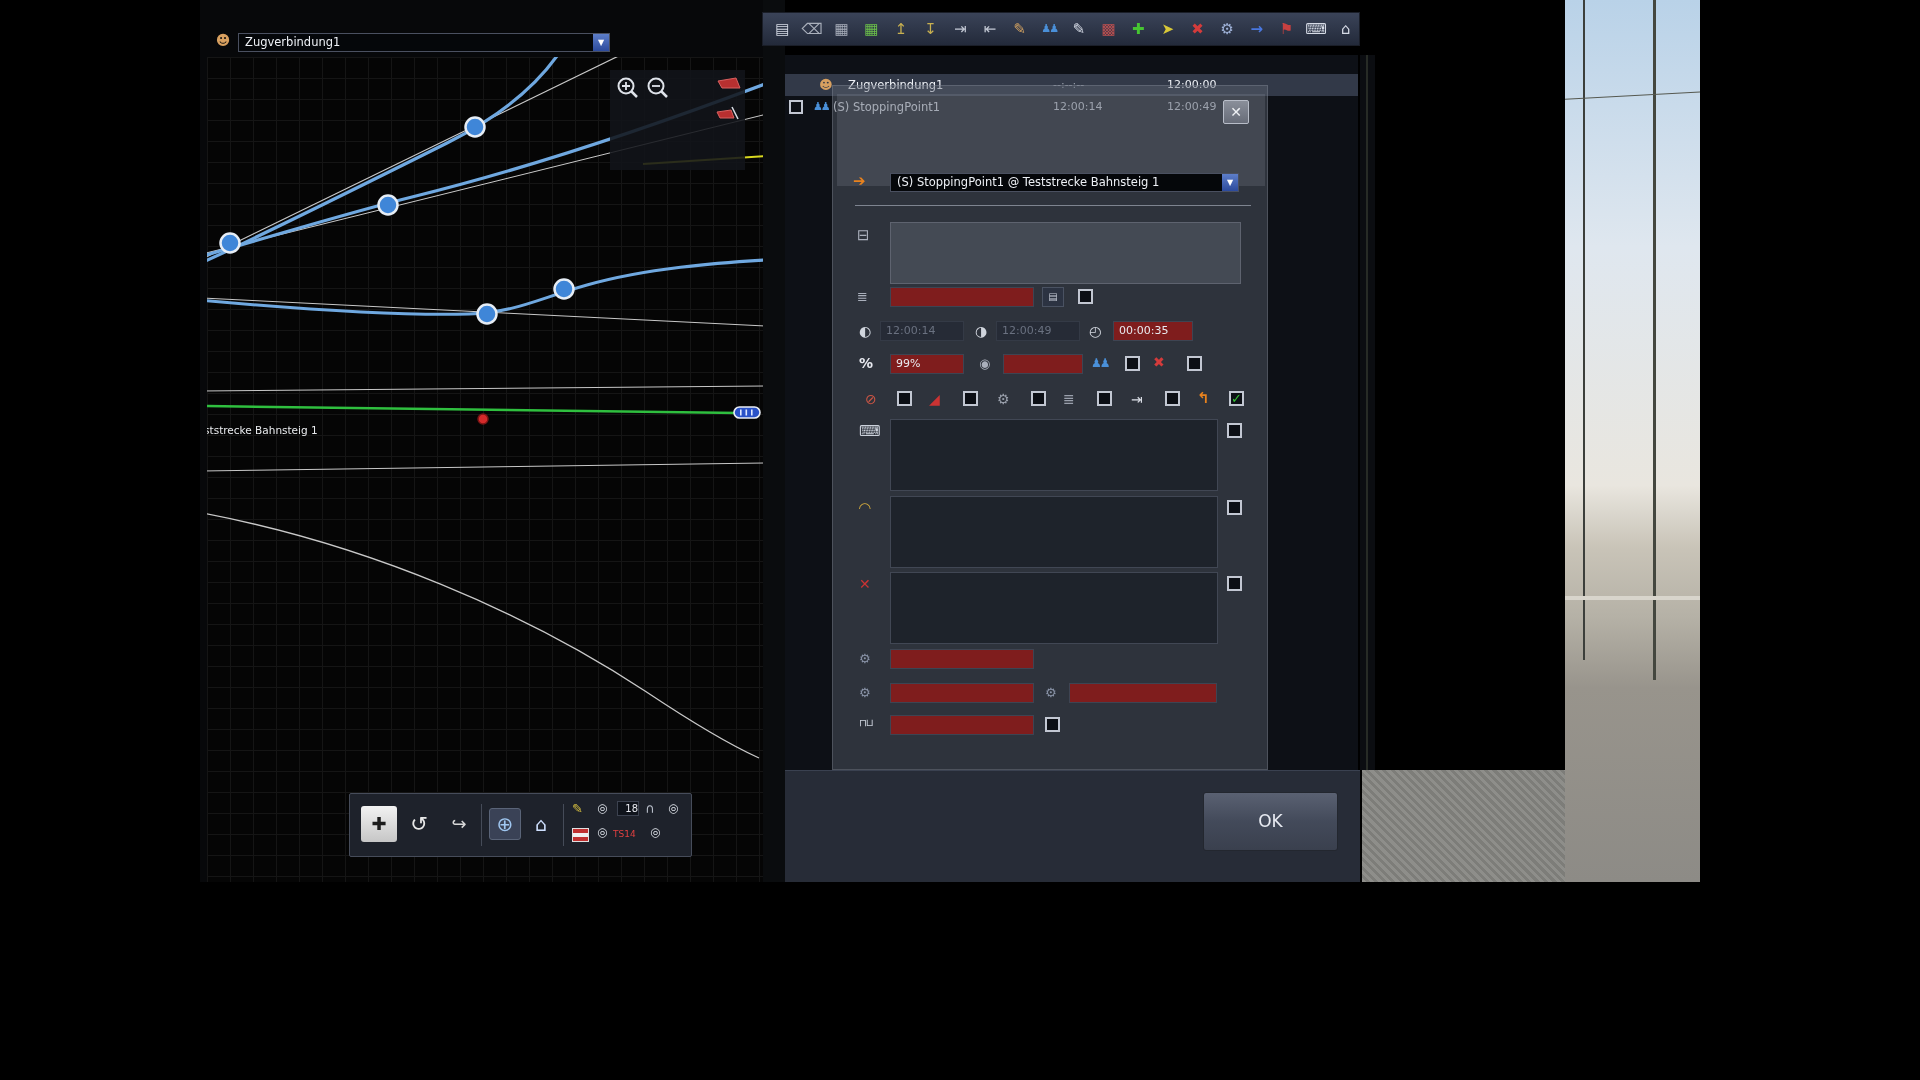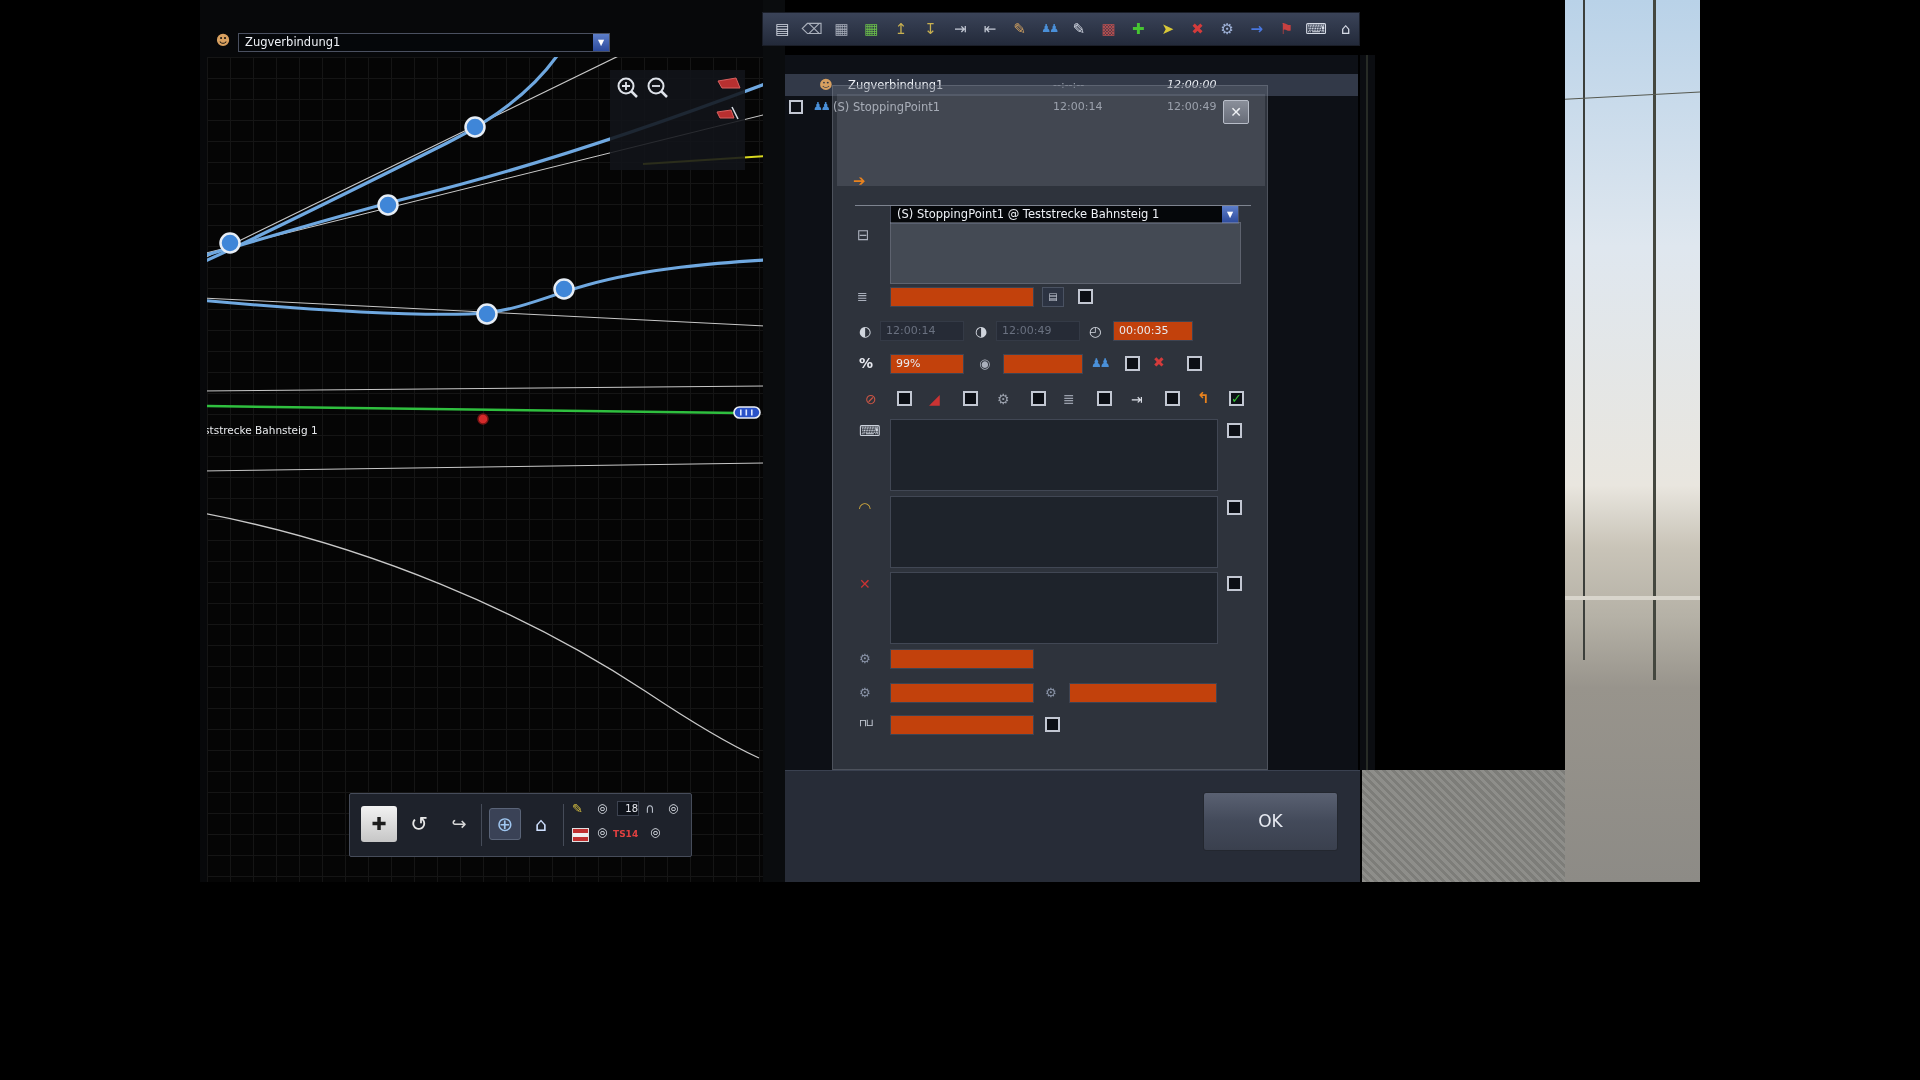--- a/index.html
+++ b/index.html
@@ -2,21 +2,21 @@
 <html><head>
 <meta charset="utf-8">
 <style>
   html,body{margin:0;padding:0;background:#000;}
   #root{position:relative;width:1920px;height:1080px;background:#000;overflow:hidden;
         font-family:"DejaVu Sans","Liberation Sans",sans-serif;color:#e8eaf0;}
   .abs{position:absolute;}
   .ico{position:absolute;text-align:center;line-height:1;}
   .cb{position:absolute;width:15px;height:15px;background:#0c0f15;border:2px solid #c2c7d2;box-sizing:border-box;text-align:center;}
   .cb span{display:block;font-size:13px;font-weight:bold;line-height:11px;color:#35c435;}
-  .inp{position:absolute;height:20px;background:#c2410c;border:1px solid #3e4452;color:#e8eaf0;
+  .inp{position:absolute;height:20px;background:#7f1d1d;border:1px solid #3e4452;color:#e8eaf0;
        font-size:11px;line-height:18px;padding:0 5px;box-sizing:border-box;overflow:hidden;white-space:nowrap;}
   .inp.dis{background:#262b36;color:#6a7180;border-color:#343a46;}
   .ta{position:absolute;background:rgba(18,22,30,0.55);border:1px solid rgba(95,102,118,0.55);}
   .dd{position:absolute;background:#05070a;border:1px solid #4a5060;color:#eef1f6;font-size:11.5px;box-sizing:border-box;}
   .dd .lbl{position:absolute;left:6px;top:0;line-height:17px;white-space:nowrap;}
   .dd .arr{position:absolute;right:0;top:0;bottom:0;width:16px;background:linear-gradient(#5d7ec9,#2c4a9c);
            color:#fff;font-size:8px;text-align:center;line-height:17px;}
   .tbi{width:27px;height:26px;line-height:26px;text-align:center;font-size:15px;}
   .hdr-sep{position:absolute;top:0;width:1px;height:16px;background:#3a4150;}
   .graph{left:207px;top:57px;width:556px;height:825px;background-color:#050505;
@@ -123,21 +123,21 @@
 
     <span class="ico" style="left:222px;top:8px;font-size:13px;color:#d8c040;">✎</span>
     <span class="ico radio" style="left:247px;top:8px;">◎</span>
     <div class="abs" style="left:267px;top:7px;width:22px;height:15px;background:#10141c;border:1px solid #3c4250;font-size:10px;line-height:14px;text-align:right;color:#e8eaf0;box-sizing:border-box;">
       <span>18</span></div>
     <span class="ico" style="left:295px;top:8px;font-size:13px;color:#b8bec9;">∩</span>
     <span class="ico radio" style="left:318px;top:8px;">◎</span>
 
     <div class="abs" style="left:222px;top:34px;width:15px;height:12px;background:linear-gradient(#c03030 0 4px,#f0f0f0 4px 8px,#c03030 8px);border:1px solid #e0e0e0;"></div>
     <span class="ico radio" style="left:247px;top:32px;">◎</span>
-    <span class="ico" style="left:263px;top:36px;font-size:9px;font-weight:bold;color:#e04040;">TS14</span>
+    <span class="ico" style="left:263px;top:36px;font-size:9px;font-weight:normal;color:#e04040;">TS14</span>
     <span class="ico radio" style="left:300px;top:32px;">◎</span>
   </div>
 
   <div class="abs" style="left:762px;top:12px;width:598px;height:34px;background:linear-gradient(#3a4358,#232a3a);border:1px solid #1a1e28;
               display:flex;align-items:center;padding-left:6px;box-sizing:border-box;gap:3px;">
     <span class="tbi" style="color:#d6dbe6;">▤</span>
     <span class="tbi" style="color:#aab0bc;">⌫</span>
     <span class="tbi" style="color:#aab0bc;">▦</span>
     <span class="tbi" style="color:#6cc04a;">▦</span>
     <span class="tbi" style="color:#c8b050;">↥</span>
@@ -158,41 +158,41 @@
     <span class="tbi" style="color:#d6dbe6;">⌂</span>
   </div>
 
   <div class="abs" style="left:785px;top:55px;width:573px;height:715px;background:#0d1016;"></div>
 
 
   <div class="abs" style="left:785px;top:74px;width:573px;height:22px;background:#323948;font-size:11.5px;">
     <span class="ico" style="left:34px;top:4px;font-size:13px;color:#d8a060;">☻</span>
     <span class="abs" style="left:63px;top:4px;color:#eef1f6;">Zugverbindung1</span>
     <span class="abs" style="left:268px;top:4px;color:#9aa0ac;font-size:11px;">--:--:--</span>
-    <span class="abs" style="left:382px;top:4px;color:#eef1f6;font-size:11px;font-style:italic;">12:00:00</span>
+    <span class="abs" style="left:382px;top:4px;color:#eef1f6;font-size:11px;">12:00:00</span>
   </div>
 
   <div class="abs" style="left:785px;top:96px;width:573px;height:22px;font-size:11.5px;">
     <span class="cb" style="left:4px;top:4px;width:14px;height:14px;"></span>
     <span class="ico" style="left:28px;top:5px;font-size:11px;letter-spacing:-2px;color:#4a90d9;">♟♟</span>
     <span class="abs" style="left:48px;top:4px;color:#dde1e8;">(S) StoppingPoint1</span>
     <span class="abs" style="left:268px;top:4px;color:#c6cbd4;font-size:11px;">12:00:14</span>
     <span class="abs" style="left:382px;top:4px;color:#c6cbd4;font-size:11px;">12:00:49</span>
   </div>
 
   <div class="abs" style="left:832px;top:85px;width:436px;height:685px;background:rgba(94,100,114,0.42);border:1px solid rgba(150,156,170,0.30);box-sizing:border-box;">
 
     <div class="abs" style="left:4px;top:8px;width:428px;height:92px;background:rgba(160,166,178,0.18);"></div>
 
     <div class="abs" style="left:390px;top:14px;width:26px;height:24px;background:linear-gradient(#8a8f9a,#676c78);border:1px solid #b8bdc8;border-radius:2px;
                 text-align:center;line-height:22px;font-size:14px;font-weight:bold;color:#f0f2f5;box-sizing:border-box;">
       <span>✕</span></div>
 
     <span class="ico" style="left:20px;top:88px;font-size:15px;font-weight:bold;color:#e8821e;">➔</span>
-    <div class="dd" style="left:57px;top:87px;width:349px;height:19px;margin-top:32px;">
+    <div class="dd" style="left:57px;top:87px;width:349px;height:19px;">
       <span class="lbl">(S) StoppingPoint1 @ Teststrecke Bahnsteig 1</span>
       <span class="arr">▼</span>
     </div>
     <div class="abs" style="left:22px;top:116px;width:396px;height:2px;border-top:1px solid #2e333d;border-bottom:1px solid #7e8490;"></div>
 
     <span class="ico" style="left:24px;top:142px;font-size:15px;color:#aab0bc;">⊟</span>
     <div class="abs" style="left:57px;top:136px;width:349px;height:60px;background:rgba(152,158,172,0.22);border:1px solid rgba(170,176,190,0.25);"></div>
 
     <span class="ico" style="left:24px;top:204px;font-size:13px;color:#aab0bc;">≣</span>
     <div class="inp" style="left:57px;top:201px;width:144px;"></div>

